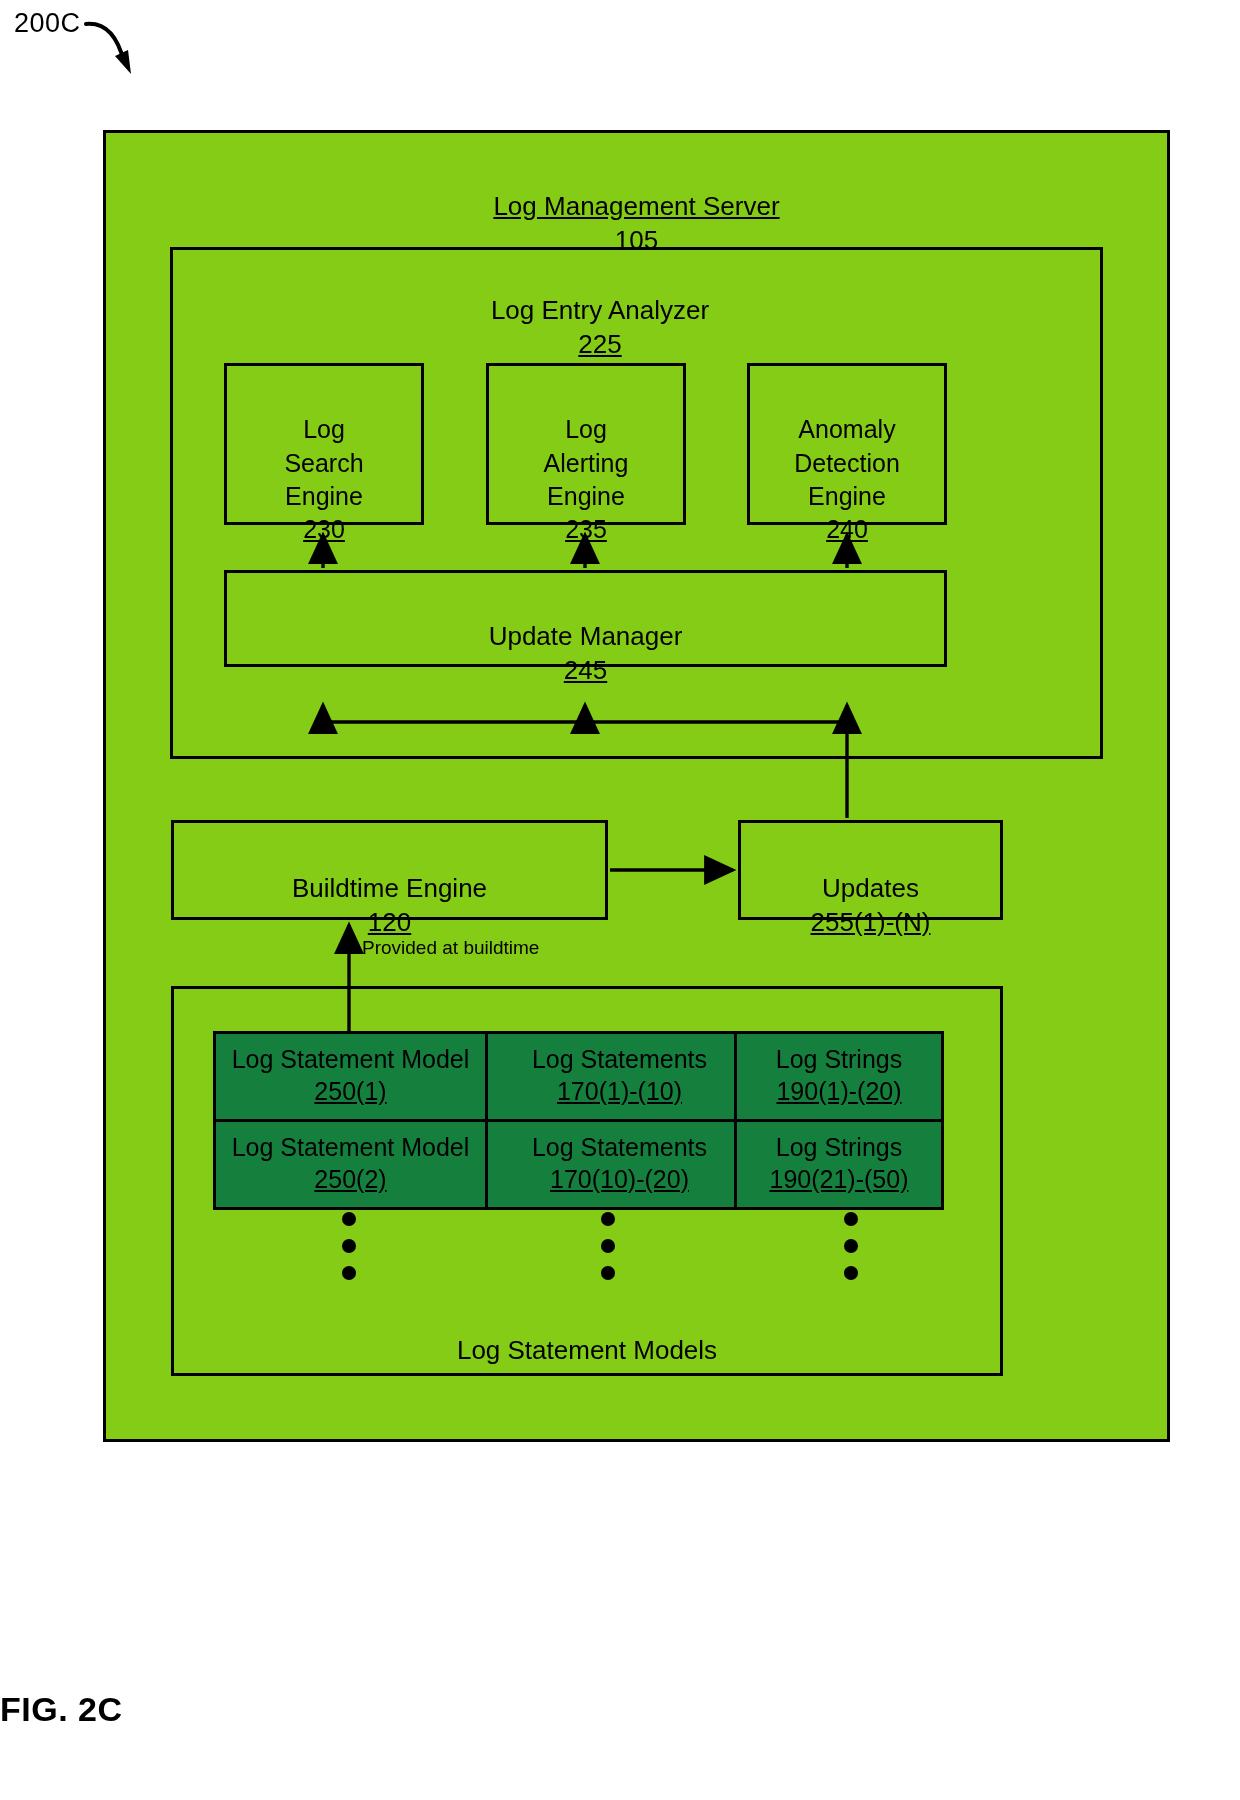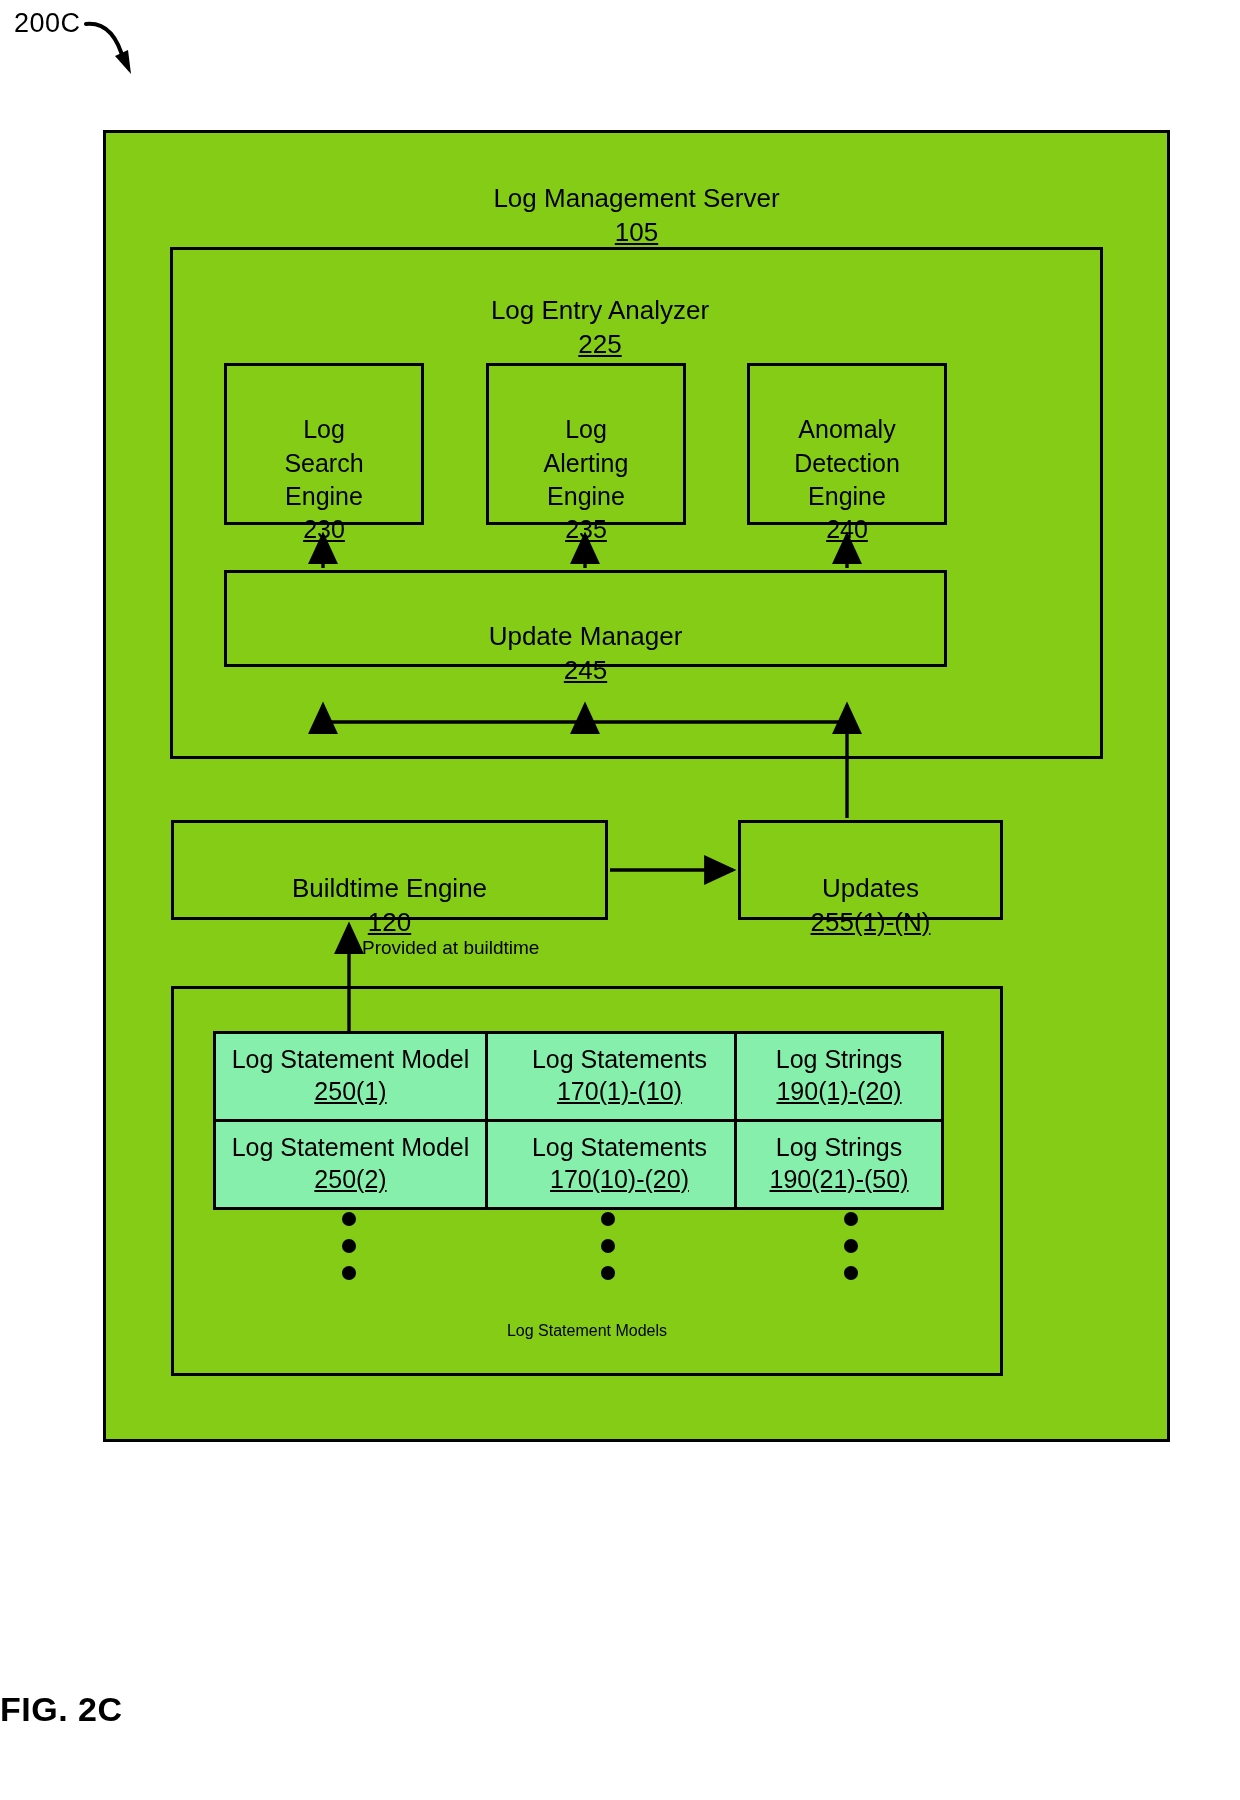--- a/index.html
+++ b/index.html
@@ -37,21 +37,21 @@
     white-space: pre-line;
   }
   .refnum {
     text-decoration: underline;
     text-underline-offset: 2px;
     display: block;
   }
 
   
   #outer-box { left: 103px; top: 130px; width: 1067px; height: 1312px; }
-  #outer-title { left: 103px; top: 148px; width: 1067px; }
+  #outer-title { left: 103px; top: 156px; width: 1067px; text-decoration: underline; }
 
   
   #analyzer-box { left: 170px; top: 247px; width: 933px; height: 512px; }
   #analyzer-title { left: 170px; top: 260px; width: 860px; }
 
   
   .engine-box { top: 363px; width: 200px; height: 162px; }
   #engine-0 { left: 224px; }
   #engine-1 { left: 486px; }
   #engine-2 { left: 747px; }
@@ -73,34 +73,34 @@
   #updates-box { left: 738px; top: 820px; width: 265px; height: 100px; }
   #updates-text { left: 738px; top: 838px; width: 265px; font-size: 26px; line-height: 1.30; }
 
   #buildtime-note {
     left: 362px; top: 937px;
     font-size: 19px; white-space: nowrap;
   }
 
   
   #models-box { left: 171px; top: 986px; width: 832px; height: 390px; }
-  #models-title { left: 171px; top: 1300px; width: 832px; font-size: 16px; line-height: 1.30; }
+  #models-title { left: 171px; top: 1300px; width: 832px; font-size: 26px; line-height: 1.30; }
 
   
   #grid { left: 213px; top: 1031px; width: 745px; }
   .grid-row { display: flex; }
   .grid-cell {
     border: 3px solid #000;
     margin-right: -3px;
     margin-bottom: -3px;
     text-align: center;
     font-size: 25px;
     line-height: 1.26;
     padding: 10px 4px 12px 4px;
-    background: #86efac;
+    background: #15803d;
   }
   .grid-cell.c0 { width: 275px; }
   .grid-cell.c1 { width: 252px; padding-left: 21px; }
   .grid-cell.c2 { width: 210px; }
 
   
   .dots { position: absolute; width: 14px; }
   .dot {
     width: 14px; height: 14px; border-radius: 50%;
     background: #000; margin-bottom: 13px;

